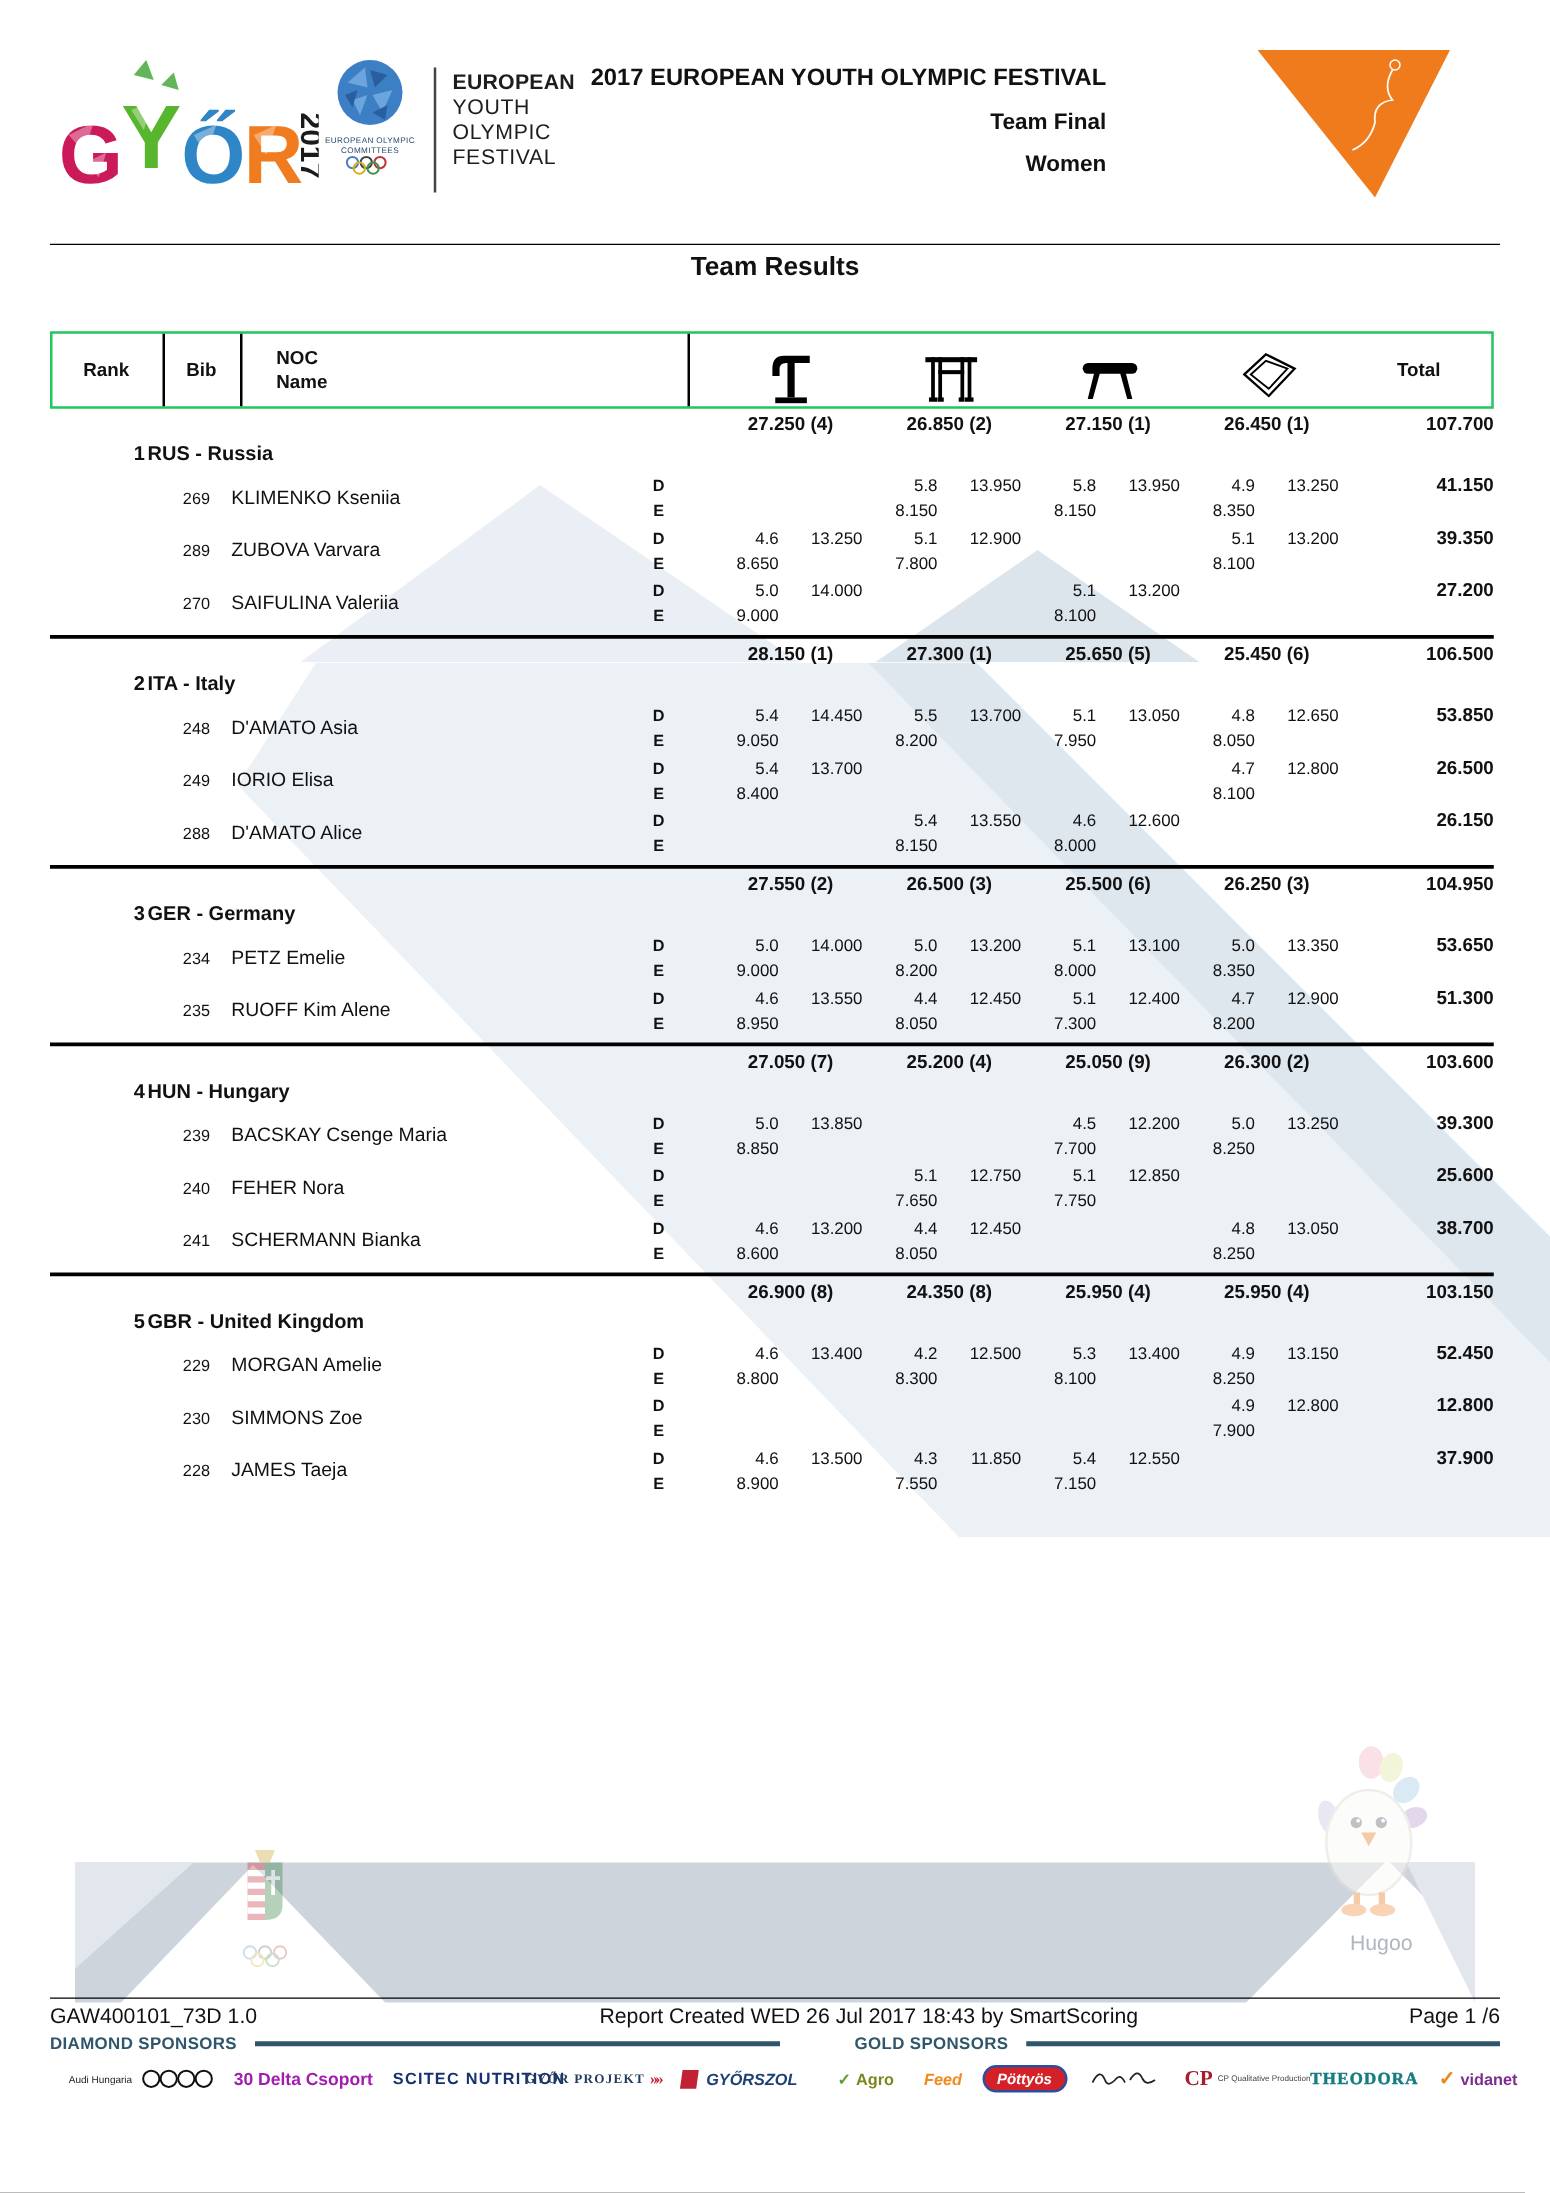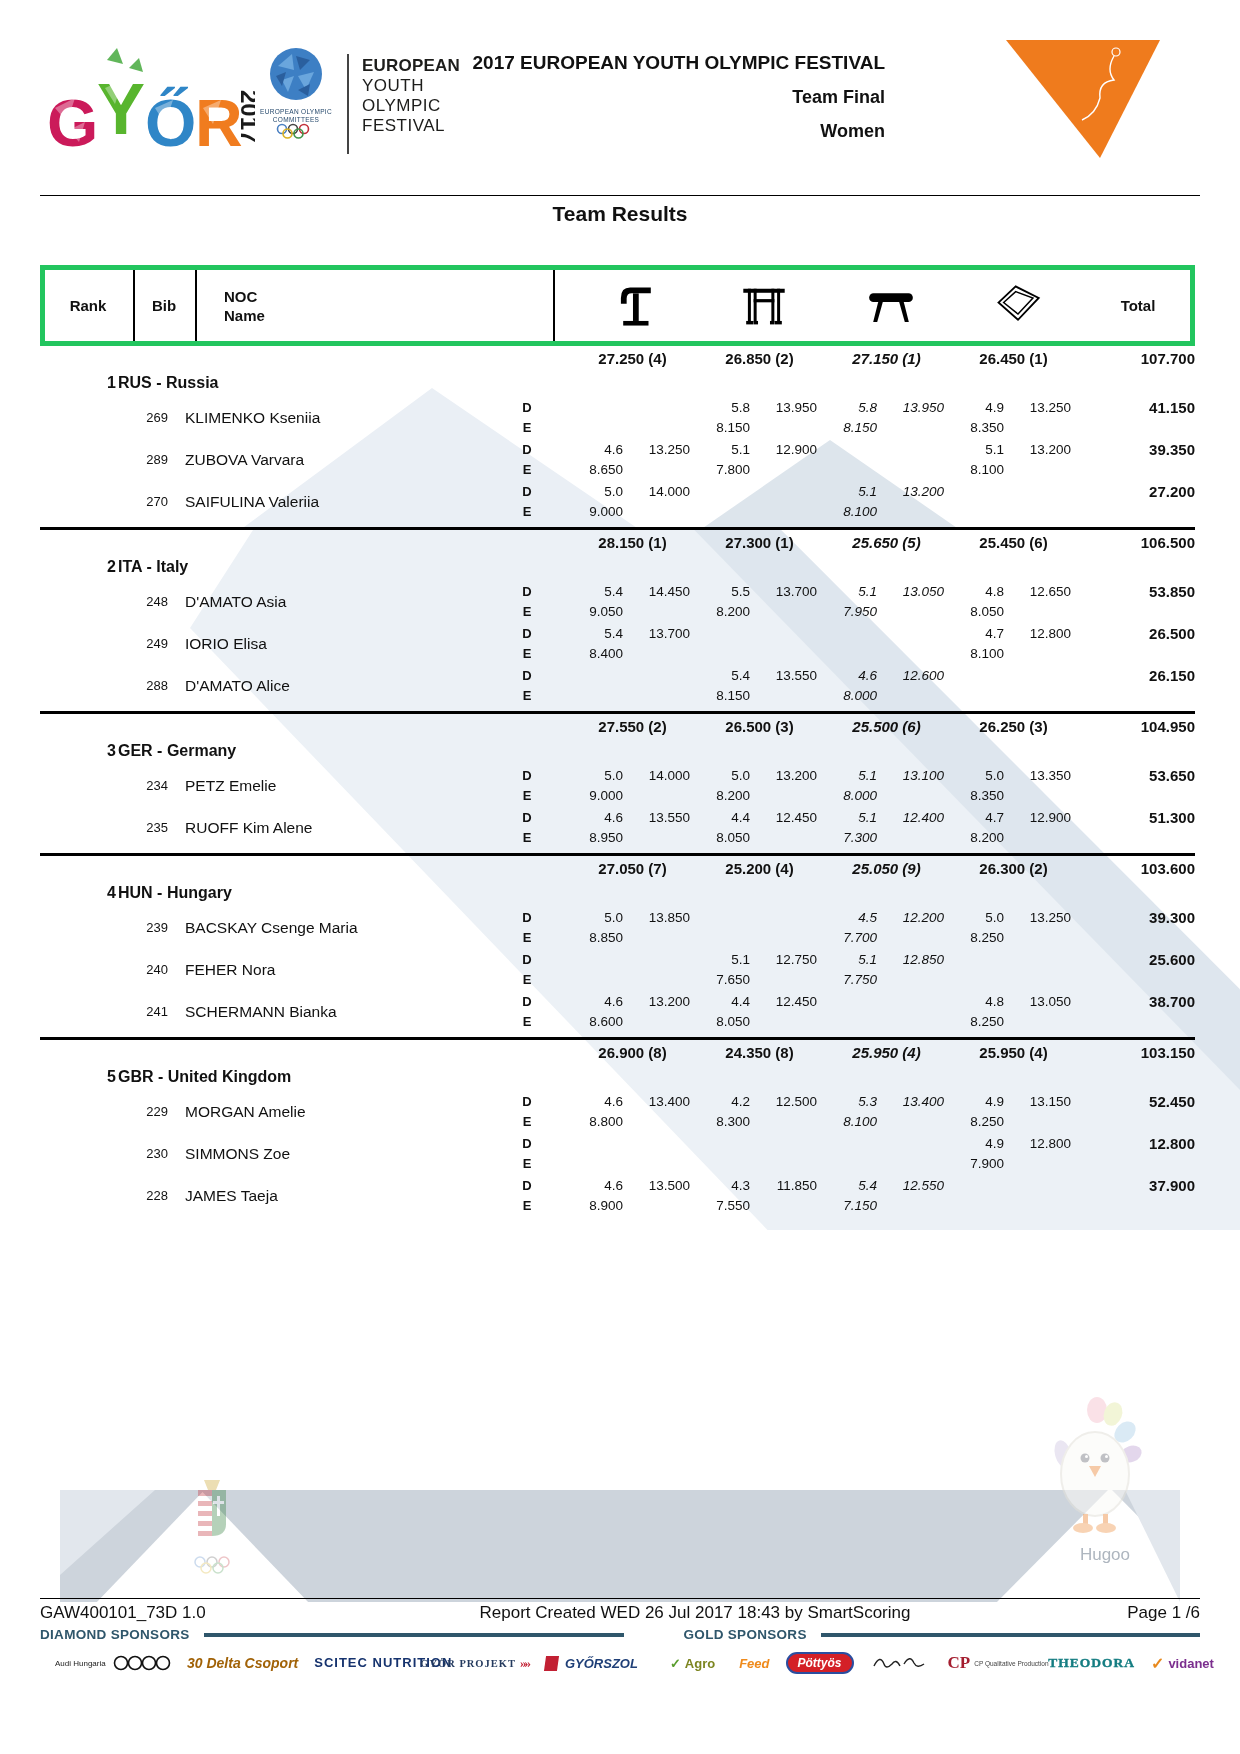--- a/index.html
+++ b/index.html
@@ -39,35 +39,35 @@
   .eoc-text .b{font-weight:bold;letter-spacing:.2px;}
   .titleblock{left:470px;top:52px;width:415px;text-align:right;}
   .event-title{font-size:19px;font-weight:bold;}
   .sub-title{font-size:18px;font-weight:bold;margin-top:13px;}
   .orange-tri{left:1002px;top:36px;}
   .rule{position:absolute;left:40px;top:195px;width:1160px;border-top:1.5px solid #000;z-index:2;}
   .h1{position:absolute;left:0;top:202px;width:1240px;text-align:center;
       font-size:21px;font-weight:bold;z-index:2;}
   
   .tbl{position:absolute;left:40px;top:265px;width:1155px;z-index:2;}
-  .thead{position:relative;height:81px;border:5px solid #22c55e;box-sizing:border-box;}
+  .thead{position:relative;height:62px;border:2px solid #22c55e;box-sizing:border-box;}
   .vline{position:absolute;top:0;bottom:0;width:1.5px;background:#000;}
   .h-cell{position:absolute;top:0;bottom:0;display:flex;align-items:center;justify-content:center;
           font-weight:bold;font-size:15px;}
   .h-rank{left:0;width:86px;}
   .h-bib{left:88px;width:62px;}
   .h-noc{left:150px;width:220px;justify-content:flex-start;padding-left:29px;
          flex-direction:column;align-items:flex-start;justify-content:center;line-height:19px;}
   .h-total{left:1031px;width:124px;}
   .h-icon{position:absolute;top:13px;width:46px;height:46px;}
   .cols{display:grid;grid-template-columns:88px 42px 15px 330px 24px 36px 115px 12px 115px 12px 115px 12px 115px 0px 124px;}
   .summary{height:24px;align-items:center;font-weight:bold;font-size:15px;}
   .sum-app{text-align:center;}
   .sum-total{text-align:right;}
-  .c7{grid-column:7;} .c9{grid-column:9;} .c11{grid-column:11;font-style:italic;} .c13{grid-column:13;} .c15{grid-column:15;}
+  .c7{grid-column:7;} .c9{grid-column:9;} .c11{grid-column:11;} .c13{grid-column:13;} .c15{grid-column:15;}
   .teamtitle{height:26px;align-items:center;font-size:16px;font-weight:bold;}
   .t-rank{grid-column:1;text-align:right;padding-right:12px;}
   .t-label{grid-column:2 / 6;margin-left:-10px;white-space:nowrap;}
   .section{border-bottom:3px solid #000;padding-bottom:3px;}
   .section:last-child{border-bottom:none;}
   .member{grid-template-rows:20px 20px;margin:2px 0;font-size:13.5px;line-height:20px;}
   .m-bib{grid-column:2;grid-row:1 / 3;align-self:center;text-align:right;font-size:13px;padding-right:2px;}
   .m-name{grid-column:4;grid-row:1 / 3;align-self:center;font-size:15.5px;white-space:nowrap;}
   .m-lab{grid-column:5;font-weight:bold;font-size:13px;text-align:center;}
   .r1{grid-row:1;} .r2{grid-row:2;}
@@ -84,21 +84,21 @@
   .footrow .r{width:150px;text-align:right;}
   .sponsheads{left:40px;top:1627px;width:1160px;display:flex;align-items:center;
               font-size:13.5px;font-weight:bold;color:#2f566b;letter-spacing:.3px;}
   .sline{height:4px;background:#2f566b;}
   .sline1{width:420px;margin-left:14px;}
   .sp1{width:60px;}
   .sline2{flex:1;margin-left:14px;}
   .logosrow{left:55px;top:1652px;width:1150px;display:flex;align-items:center;gap:16px;}
   .lg{display:flex;align-items:center;gap:4px;white-space:nowrap;}
   .lg-audi-text{font-size:8px;line-height:9px;color:#222;width:42px;}
-  .lg-delta{font-size:14px;font-weight:bold;color:#a16207;font-style:italic;}
+  .lg-delta{font-size:14px;font-weight:bold;color:#a21caf;}
   .lg-scitec{font-size:13px;font-weight:bold;color:#16336e;letter-spacing:1px;line-height:12px;width:90px;text-align:center;}
   .lg-gyorprojekt{font-size:10.5px;font-weight:bold;color:#243a5e;font-family:"Liberation Serif",serif;letter-spacing:1px;}
   .chev{color:#c22033;font-weight:bold;font-size:13px;letter-spacing:-2px;}
   .lg-gyorszol{font-size:13px;font-weight:bold;font-style:italic;color:#1f3f77;}
   .redsq{display:inline-block;width:13px;height:15px;background:#c22033;transform:skewX(-8deg);margin-right:3px;}
   .lg-agrofeed{font-size:13px;font-weight:bold;}
   .lg-agrofeed .a{color:#7c851f;} .lg-agrofeed .f{color:#ef8a1b;font-style:italic;margin-left:20px;}
   .check{color:#5a9e2f;font-weight:bold;}
   .lg-pottyos{background:#d42027;border:2px solid #2b4ea0;border-radius:12px;color:#fff;
               font-weight:bold;font-style:italic;font-size:12px;padding:2px 10px;}

